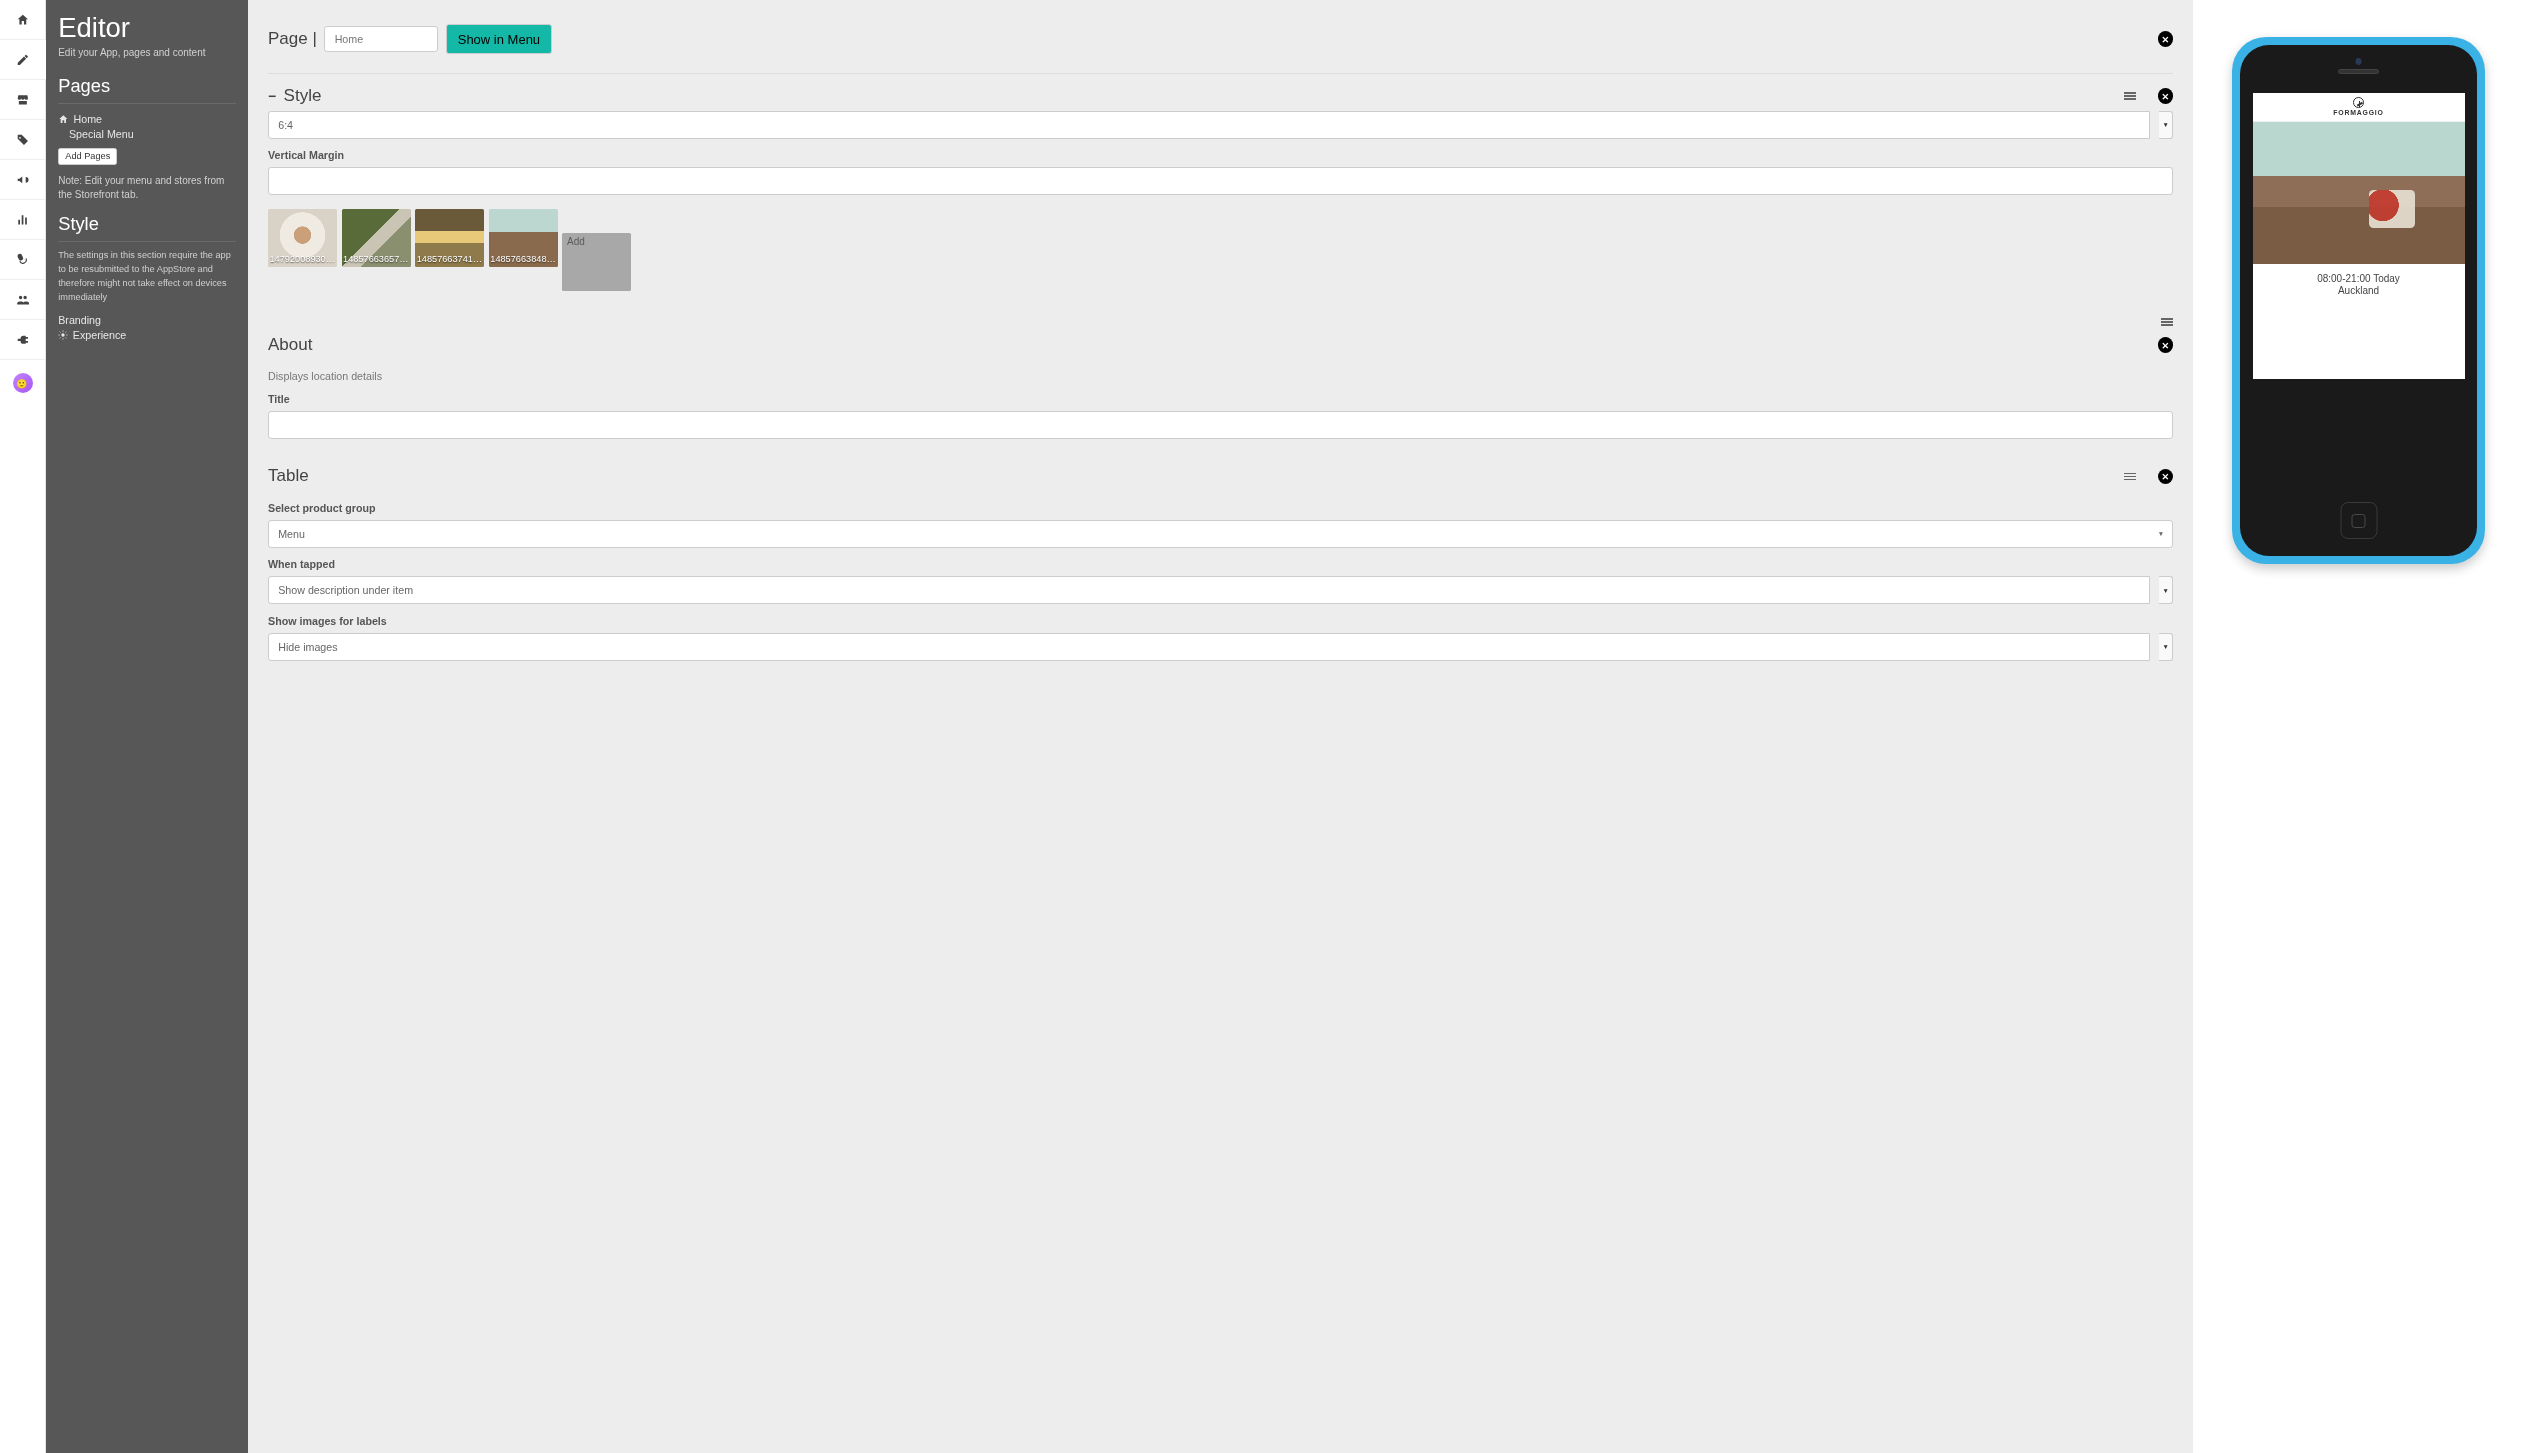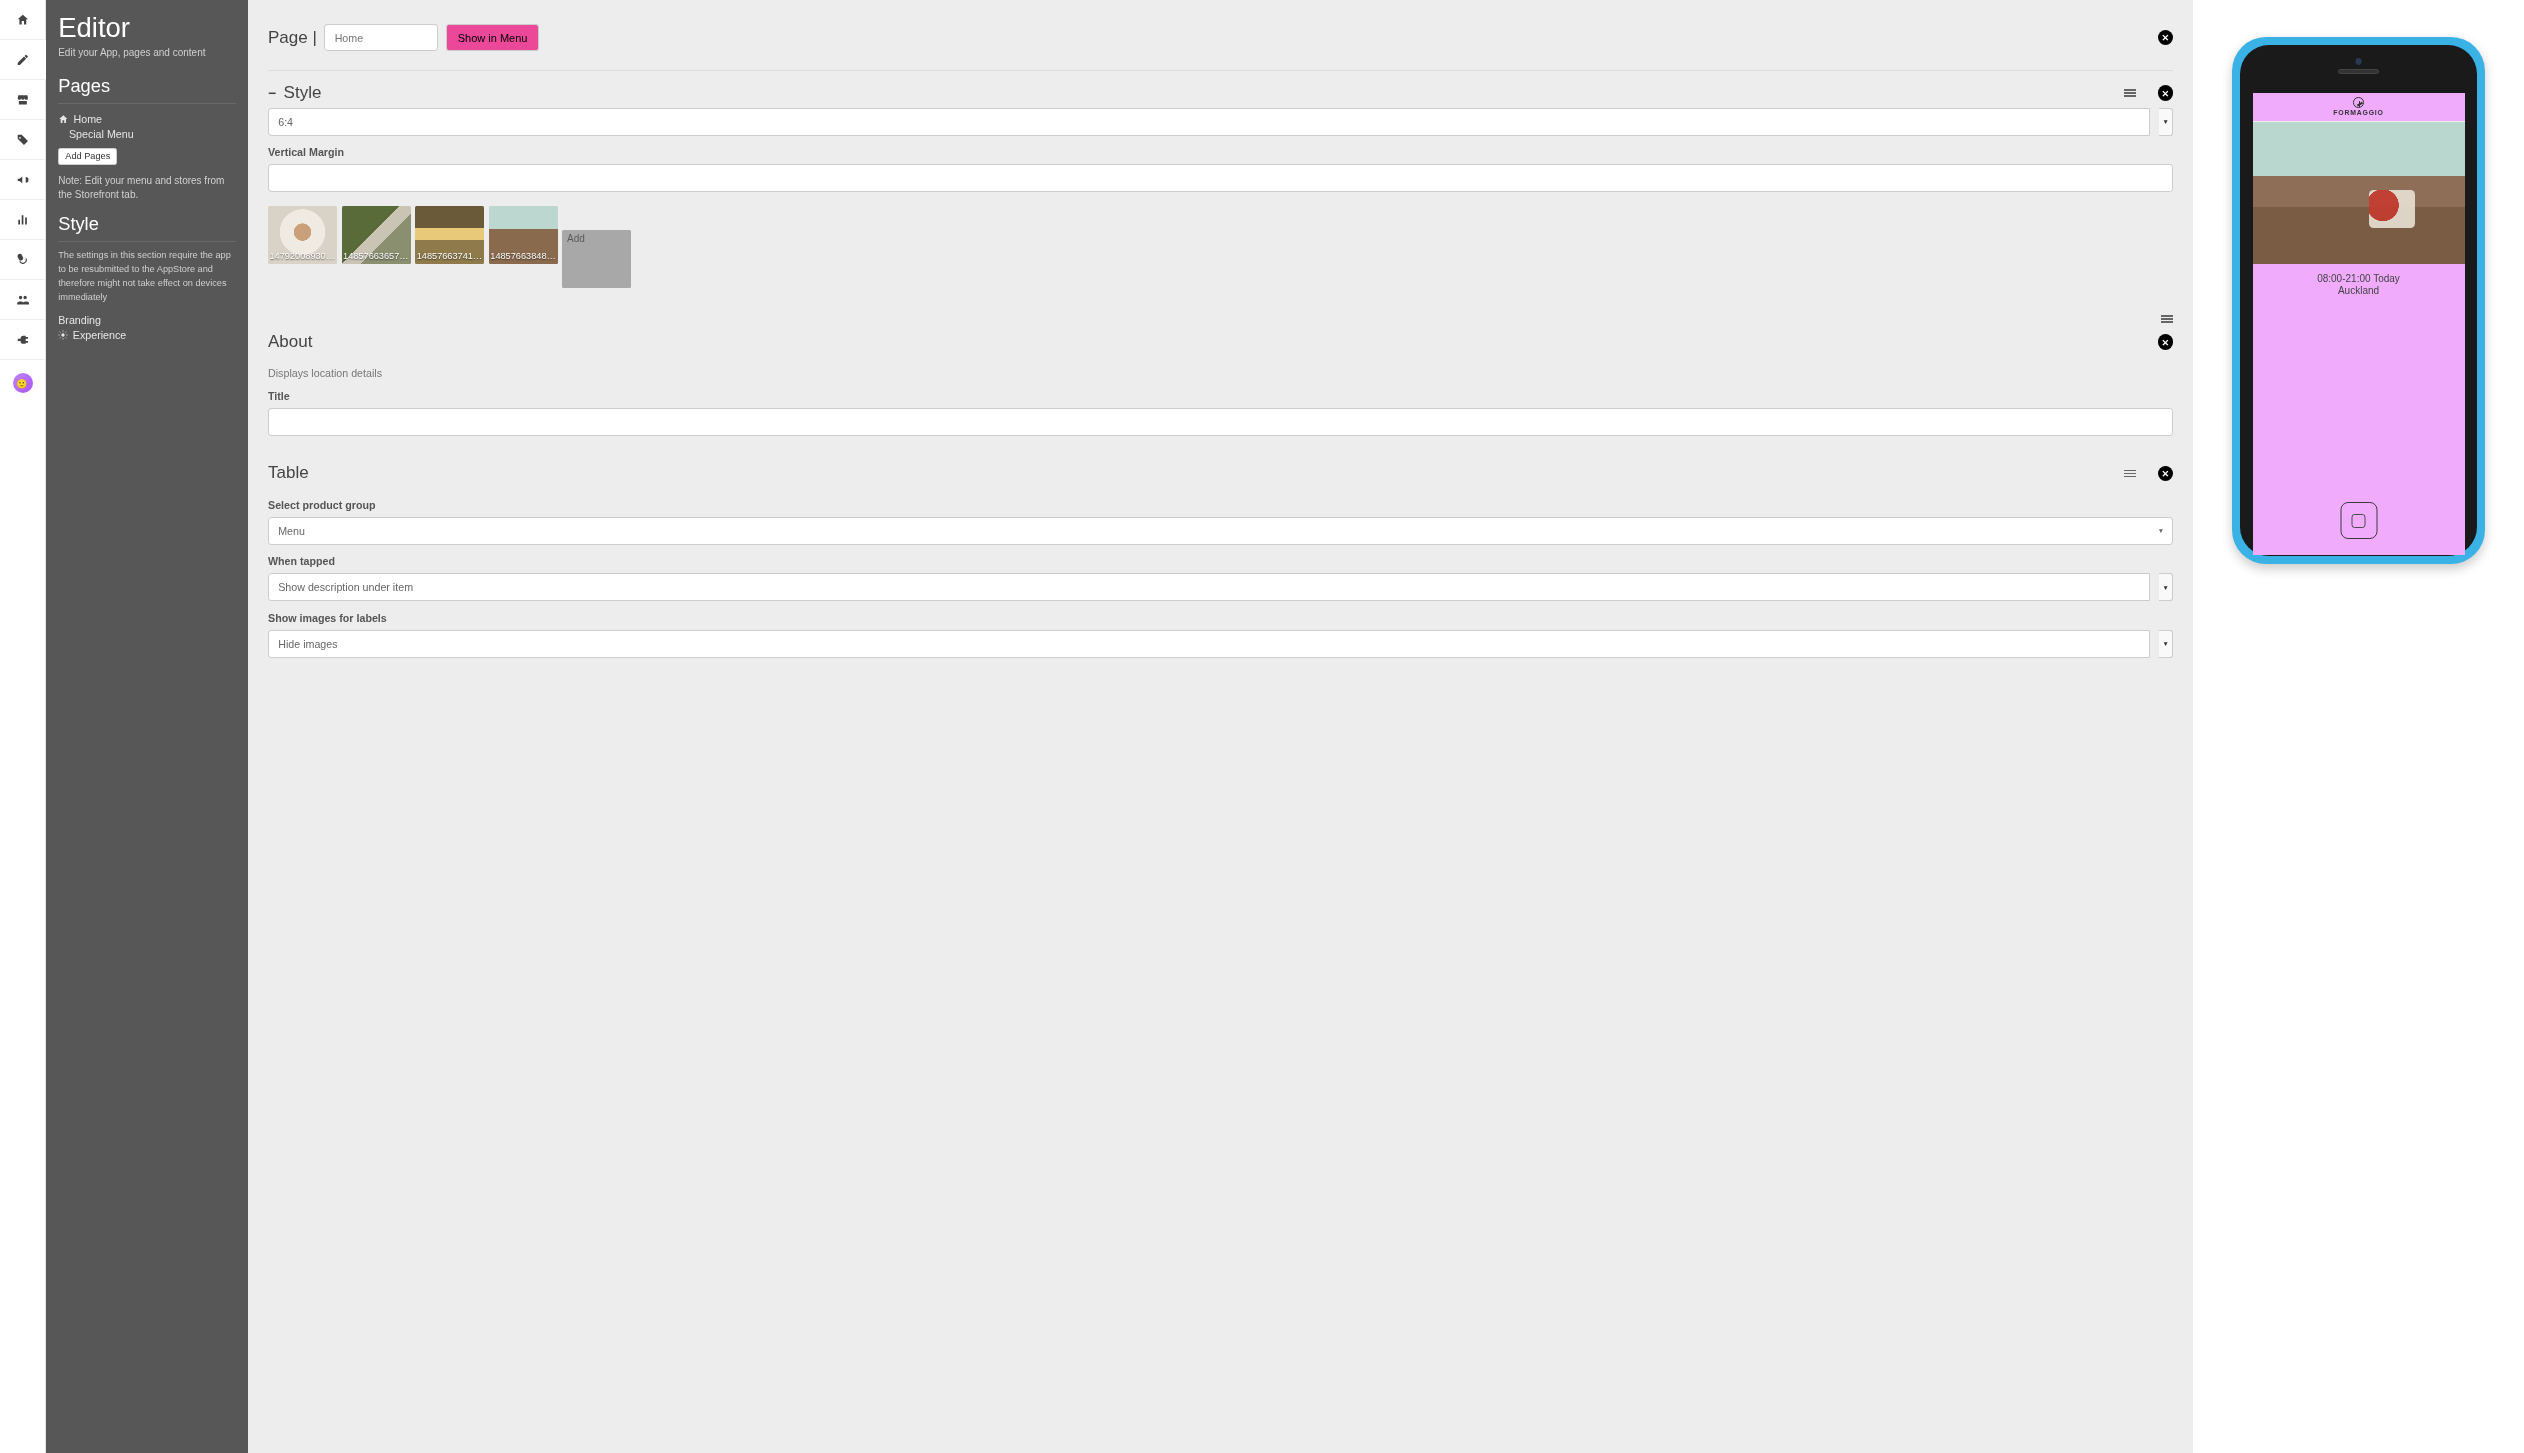--- a/index.html
+++ b/index.html
@@ -19,21 +19,21 @@
     .sidebar .page-item.indent { padding-left:10.7px; }
     .sidebar .add-page { margin-top:6.1px; background:#fff; color:#333; border:0.8px solid #ccc; font-size:9.2px; padding:2.3px 6.1px; border-radius:2.3px; cursor:pointer; display:inline-block; }
     .sidebar .note { font-size:10px; color:#d0d0d0; margin-top:9.2px; line-height:1.4; }
     .sidebar .style-desc { font-size:9.2px; color:#d0d0d0; line-height:1.5; margin-bottom:7.6px; }
     .sidebar .style-link { font-size:10.7px; padding:1.5px 0; display:flex; align-items:center; gap:4.6px; cursor:pointer; }
     
     .main { flex:1; overflow-y:auto; padding:15.3px 20px; }
     .page-row { display:flex; align-items:center; gap:7.6px; padding:9.2px 0 13.7px 0; border-bottom:0.8px solid transparent; position:relative; }
     .page-row .page-label { font-size:17px; font-weight:300; color:#444; }
     .page-row input[type=text] { font-size:10.7px; padding:6.1px 9.2px; border:0.8px solid #ccc; border-radius:3.1px; width:114px; }
-    .page-row .show-btn { font-size:11px; padding:6.1px 10.7px; border:0.8px solid #ccc; border-radius:3.1px; background:#ec4899; cursor:pointer; }
+    .page-row .show-btn { font-size:13px; padding:6.1px 10.7px; border:0.8px solid #ccc; border-radius:3.1px; background:#14b8a6; cursor:pointer; }
     .page-row .close-x, .section-header .close-x { margin-left:auto; cursor:pointer; }
     hr.sep { border:none; border-top:0.8px solid #ddd; margin:4.6px 0 7.6px 0; }
     .section-header { display:flex; align-items:center; gap:7.6px; font-size:17px; font-weight:300; color:#444; padding:4.6px 0; }
     .section-header .collapse-icon { font-size:13.7px; font-weight:600; cursor:pointer; }
     .section-header .handle { margin-left:auto; cursor:grab; }
     .field-label { font-size:10.7px; font-weight:600; color:#555; margin:10.7px 0 6.1px 0; }
     .select-wrap { position:relative; }
     .select-wrap select, .select-wrap .pseudo-select, input.text-field {
       width:100%; padding:6.9px 9.2px; font-size:10.7px; color:#666;
       border:0.8px solid #ccc; border-radius:3.1px; background:#fff;
@@ -51,21 +51,21 @@
     .thumb3 .img { background:linear-gradient(180deg,#6b5a3a 0 38%,#e8c97a 38% 58%,#8e7a4b 58% 100%); }
     .thumb4 .img { background:linear-gradient(180deg,#bcd6d0 0 40%,#8a6a4d 40% 100%); }
     .subtext { font-size:10.7px; color:#777; margin-top:10.7px; }
     .mt30 { margin-top:23px; }
     
     .right-col { width:331px; background:#fff; display:flex; align-items:flex-start; justify-content:center; padding-top:37px; }
     .phone { width:253px; height:527px; border-radius:34px; background:#3bb2e6; padding:7.6px; box-shadow:0 4.6px 10.7px rgba(0,0,0,.2); }
     .phone-inner { width:100%; height:100%; border-radius:29px; background:#1a1a1a; position:relative; display:flex; flex-direction:column; align-items:center; }
     .speaker { width:41px; height:5.3px; background:#333; border:0.8px solid #444; border-radius:3.1px; margin-top:24.4px; }
     .cam { width:6.9px; height:6.9px; border-radius:50%; background:#2a3a55; position:absolute; top:13.7px; left:50%; transform:translateX(-50%); }
-    .screen { margin-top:18.3px; width:212px; height:462px; background:#f0abfc; display:flex; flex-direction:column; }
+    .screen { margin-top:18.3px; width:212px; height:286px; background:#ffffff; display:flex; flex-direction:column; }
     .screen-header { height:29px; display:flex; flex-direction:column; align-items:center; justify-content:center; border-bottom:0.8px solid #eee; }
     .screen-header .logo { width:10.7px; height:10.7px; border-radius:50%; border:1.1px solid #333; position:relative; margin-bottom:0.8px; }
     .screen-header .logo:before, .screen-header .logo:after { content:""; position:absolute; width:1.5px; height:6.1px; background:#333; top:2.3px; left:4.6px; }
     .screen-header .logo:after { transform:rotate(60deg); }
     .screen-header .brand { font-size:6.9px; letter-spacing:0.8px; font-weight:600; color:#333; }
     .hero { width:100%; height:142px; background:linear-gradient(180deg,#b9d6cf 0 38%,#8e6e56 38% 60%,#7a5c45 60% 100%); position:relative; }
     .hero:after { content:""; position:absolute; left:55%; top:48%; width:46px; height:38px; background:radial-gradient(circle at 30% 40%,#c93a2f 0 40%,transparent 41%), #efe9dc; border-radius:4.6px; opacity:.85; }
     .screen .hours { text-align:center; font-size:10px; color:#444; margin-top:9.2px; }
     .screen .city { text-align:center; font-size:10px; color:#444; margin-top:1.5px; }
     .home-btn { width:37px; height:37px; border-radius:7.6px; border:1.5px solid #3a3a3a; position:absolute; bottom:17px; left:50%; transform:translateX(-50%); display:flex; align-items:center; justify-content:center; }

